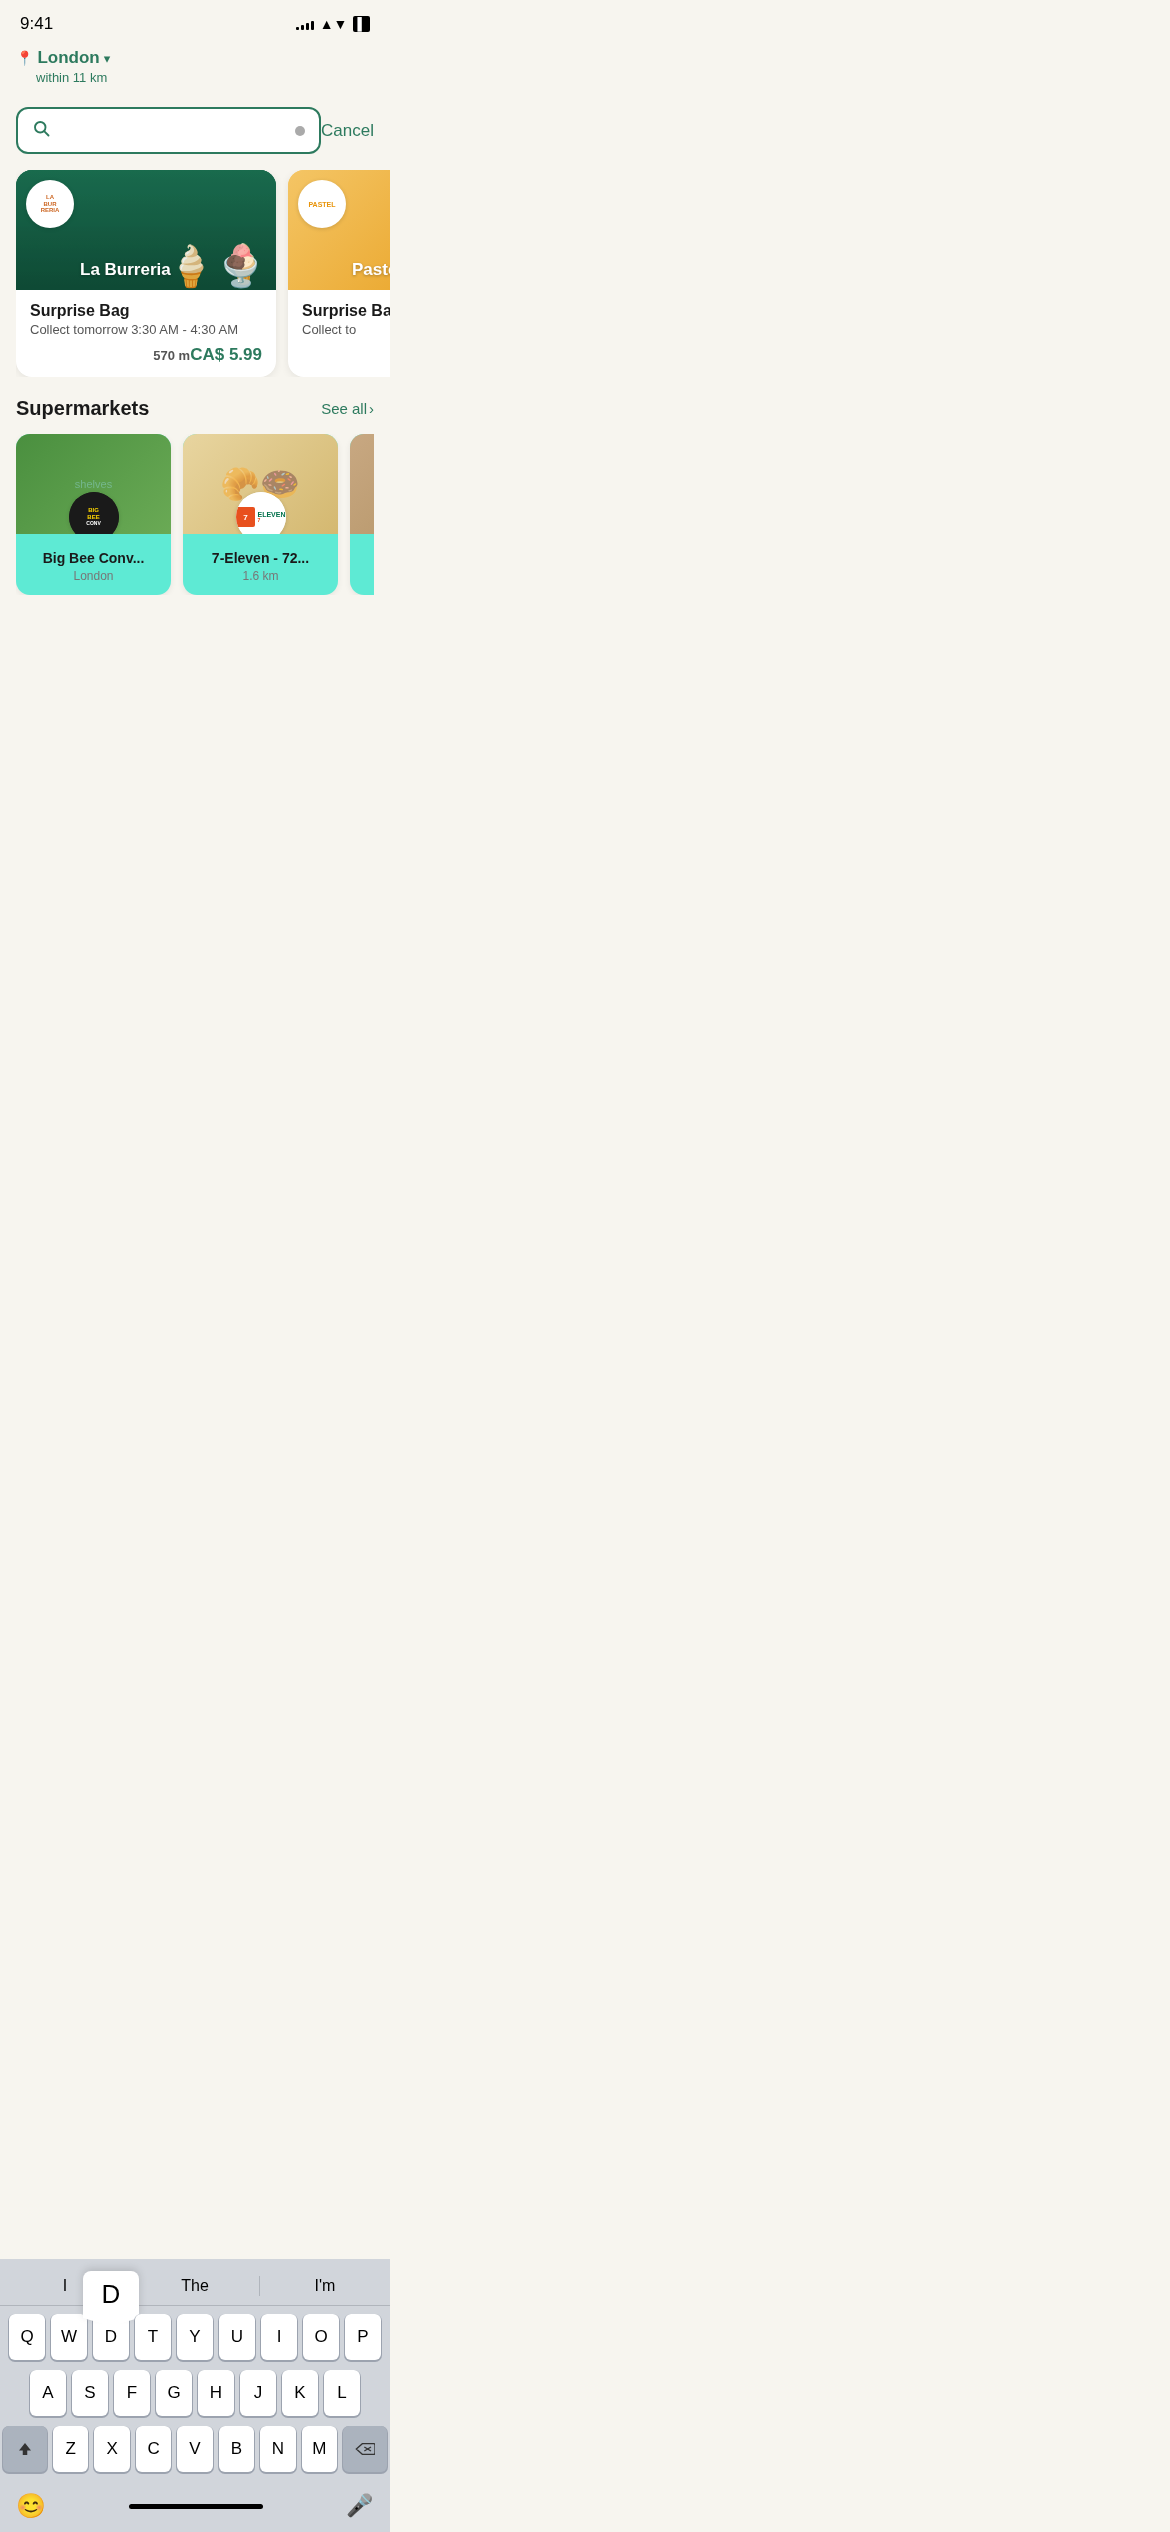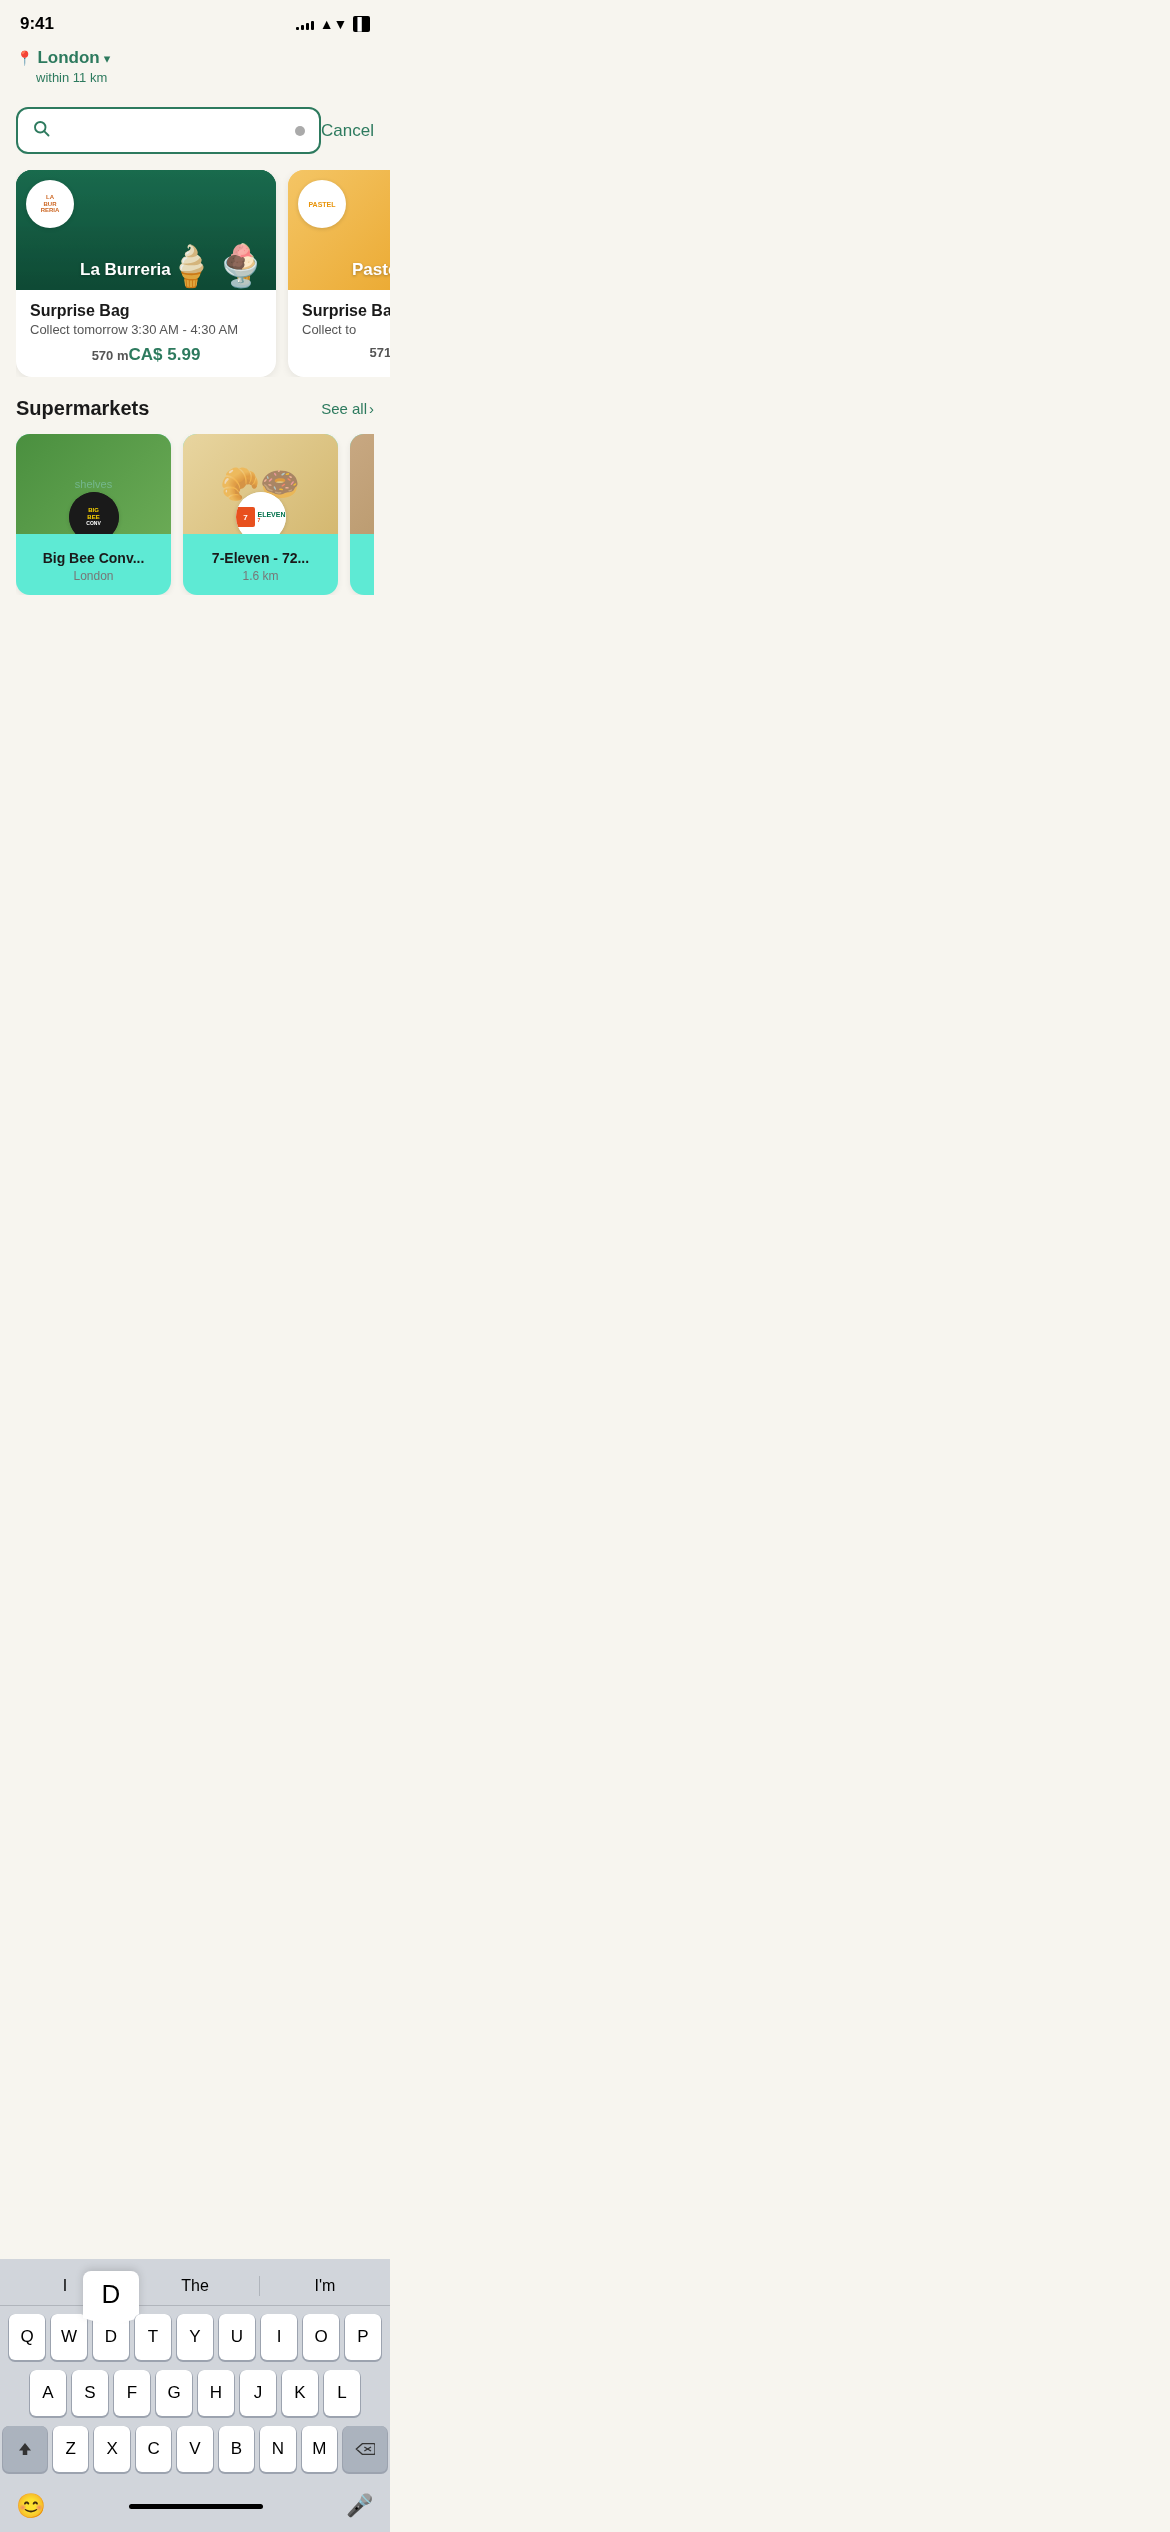--- a/index.html
+++ b/index.html
@@ -16,21 +16,21 @@
     
     .status-bar {
       display: flex;
       justify-content: space-between;
       align-items: center;
       padding: 14px 20px 6px;
       background: #f7f5ef;
     }
     .status-time {
       font-size: 17px;
-      font-weight: 700;
+      font-weight: 400;
       color: #000;
     }
     .status-icons {
       display: flex;
       align-items: center;
       gap: 6px;
     }
     .signal-bars {
       display: flex;
       align-items: flex-end;
@@ -209,21 +209,21 @@
       color: #1a1a1a;
       margin-bottom: 2px;
     }
     .card-collect-time {
       font-size: 13px;
       color: #555;
       margin-bottom: 8px;
     }
     .card-footer {
       display: flex;
-      justify-content: center;
+      justify-content: flex-end;
       align-items: center;
     }
     .card-distance {
       font-size: 13px;
       color: #555;
       font-weight: 600;
     }
     .card-price {
       font-size: 17px;
       font-weight: 700;

